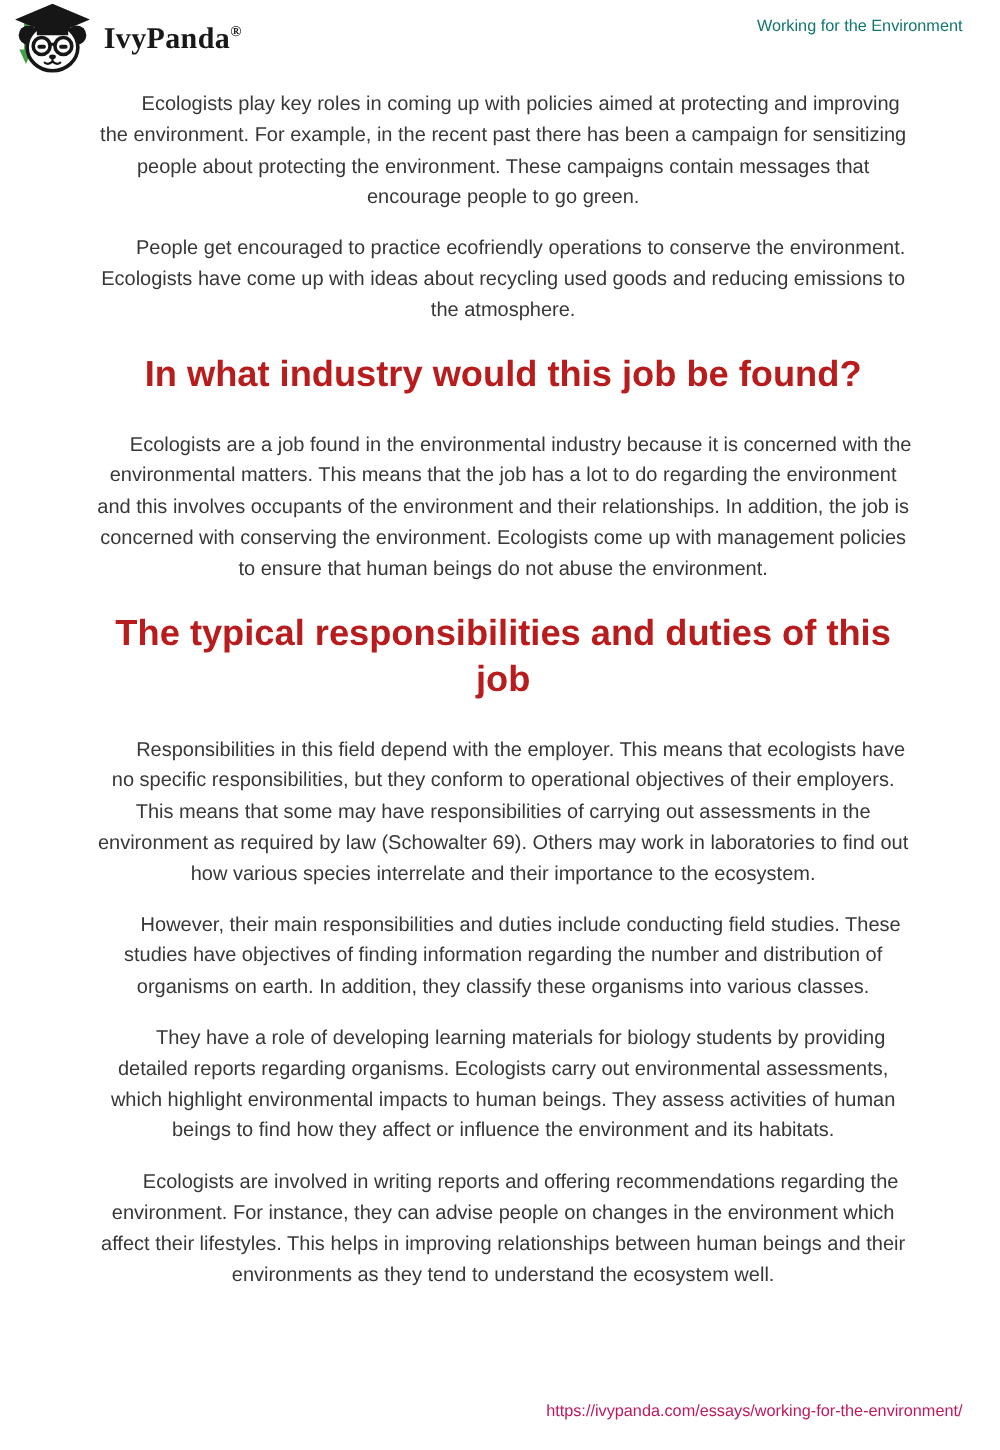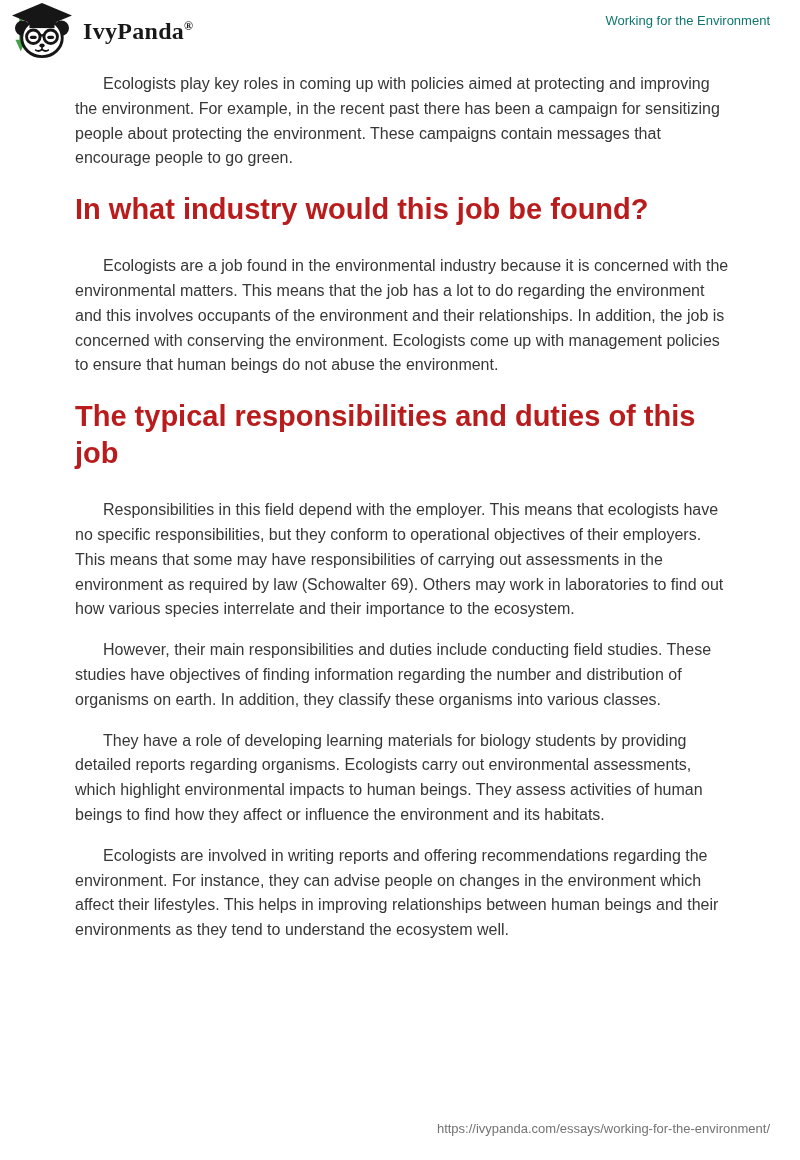--- a/index.html
+++ b/index.html
@@ -45,20 +45,21 @@
     top: 10px; right: 0;
     font-size: 13px;
     color: #0f766e;
   }
 
   
   .essay {
     position: absolute;
     top: 62px; left: 75px;
     width: 655px;
+    text-align: center;
   }
   .essay p {
     font-size: 16px;
     line-height: 24.8px;
     color: #373737;
     margin: 16px 0;
     text-indent: 28px;
   }
   .essay p.first { margin-top: 10px; }
   .essay h2 {
@@ -68,21 +69,21 @@
     color: #b91c1c;
     margin: 20px 0 26px 0;
     letter-spacing: 0;
   }
 
   
   .page-footer {
     position: absolute;
     top: 1121px; right: 30px;
     font-size: 13px;
-    color: #737373;
+    color: #be185d;
   }
 </style>
 </head>
 <body>
 
 <div class="page">
 
   <header class="page-header">
     <div class="brand">
       <svg class="logo-svg" width="64" height="56" viewBox="0 0 66 58" aria-hidden="true">
@@ -108,20 +109,21 @@
         <ellipse cx="33" cy="44" rx="2.8" ry="2" fill="#161616"></ellipse>
         <path d="M33,46 v2 M33,48 q-3.5,3 -6.5,0.8 M33,48 q3.5,3 6.5,0.8" fill="none" stroke="#161616" stroke-width="1.8" stroke-linecap="round"></path>
       </svg>
       <div class="brand-text"><span>IvyPanda</span><sup>®</sup></div>
     </div>
     <div class="running-title">Working for the Environment</div>
   </header>
 
   <main class="essay">
     <p class="first">Ecologists play key roles in coming up with policies aimed at protecting and improving the environment. For example, in the recent past there has been a campaign for sensitizing people about protecting the environment. These campaigns contain messages that encourage people to go green.</p>
+    <p>People get encouraged to practice ecofriendly operations to conserve the environment. Ecologists have come up with ideas about recycling used goods and reducing emissions to the atmosphere.</p>
     <h2>In what industry would this job be found?</h2>
     <p>Ecologists are a job found in the environmental industry because it is concerned with the environmental matters. This means that the job has a lot to do regarding the environment and this involves occupants of the environment and their relationships. In addition, the job is concerned with conserving the environment. Ecologists come up with management policies to ensure that human beings do not abuse the environment.</p>
     <h2>The typical responsibilities and duties of this job</h2>
     <p>Responsibilities in this field depend with the employer. This means that ecologists have no specific responsibilities, but they conform to operational objectives of their employers. This means that some may have responsibilities of carrying out assessments in the environment as required by law (Schowalter 69). Others may work in laboratories to find out how various species interrelate and their importance to the ecosystem.</p>
     <p>However, their main responsibilities and duties include conducting field studies. These studies have objectives of finding information regarding the number and distribution of organisms on earth. In addition, they classify these organisms into various classes.</p>
     <p>They have a role of developing learning materials for biology students by providing detailed reports regarding organisms. Ecologists carry out environmental assessments, which highlight environmental impacts to human beings. They assess activities of human beings to find how they affect or influence the environment and its habitats.</p>
     <p>Ecologists are involved in writing reports and offering recommendations regarding the environment. For instance, they can advise people on changes in the environment which affect their lifestyles. This helps in improving relationships between human beings and their environments as they tend to understand the ecosystem well.</p>
   </main>
 
   <footer class="page-footer">

